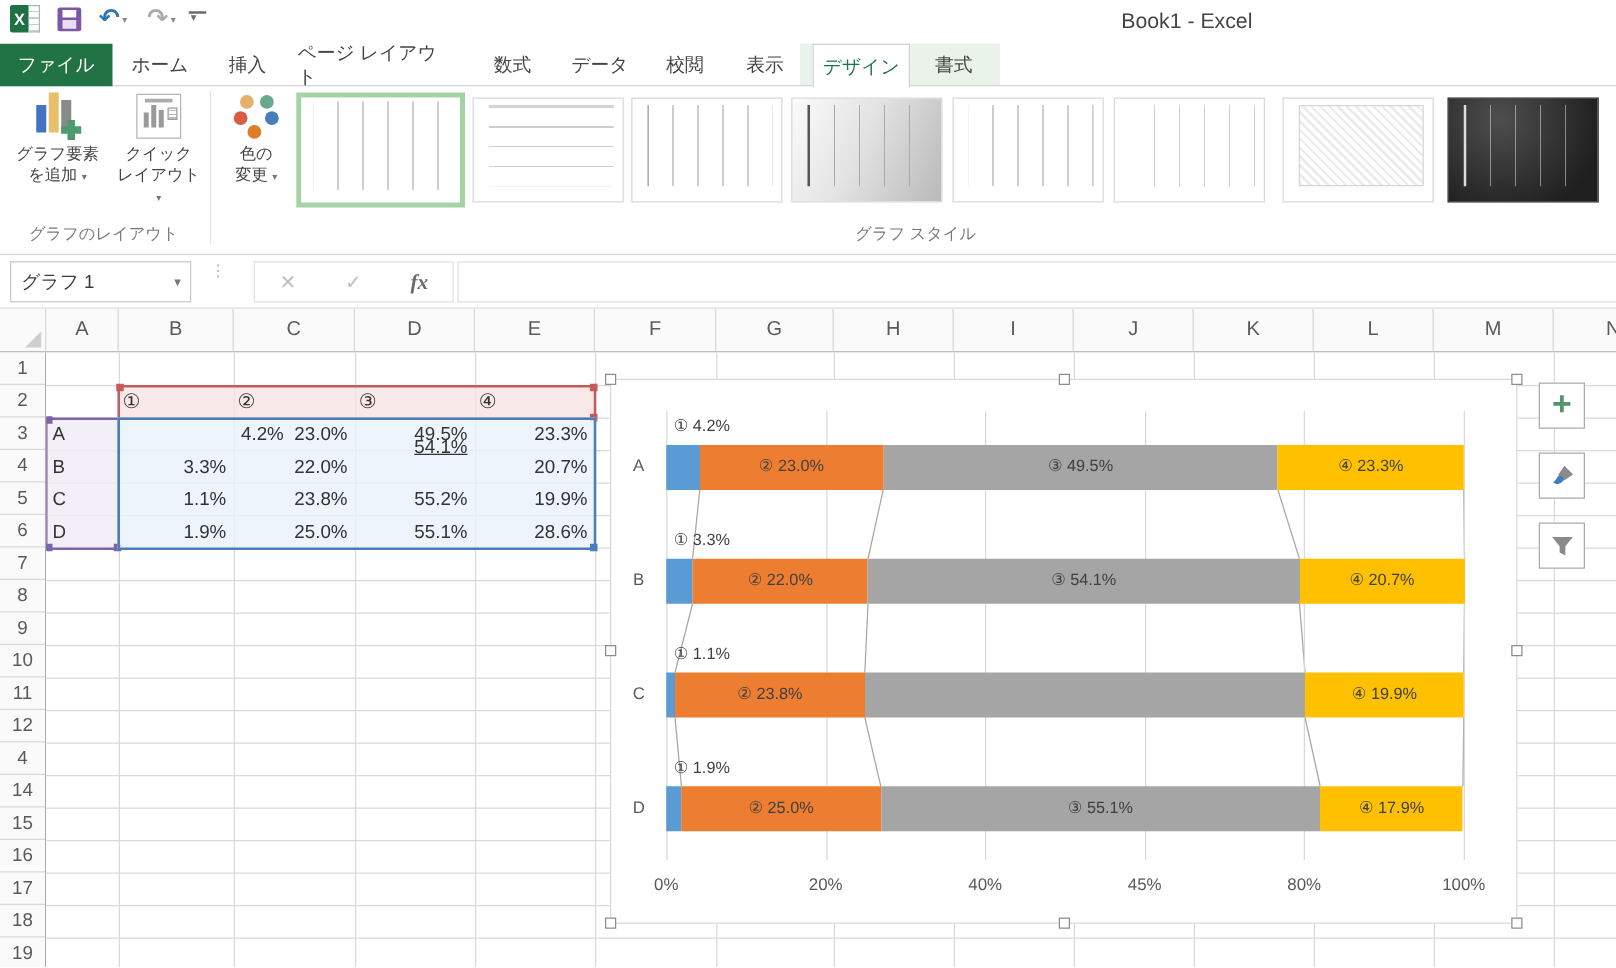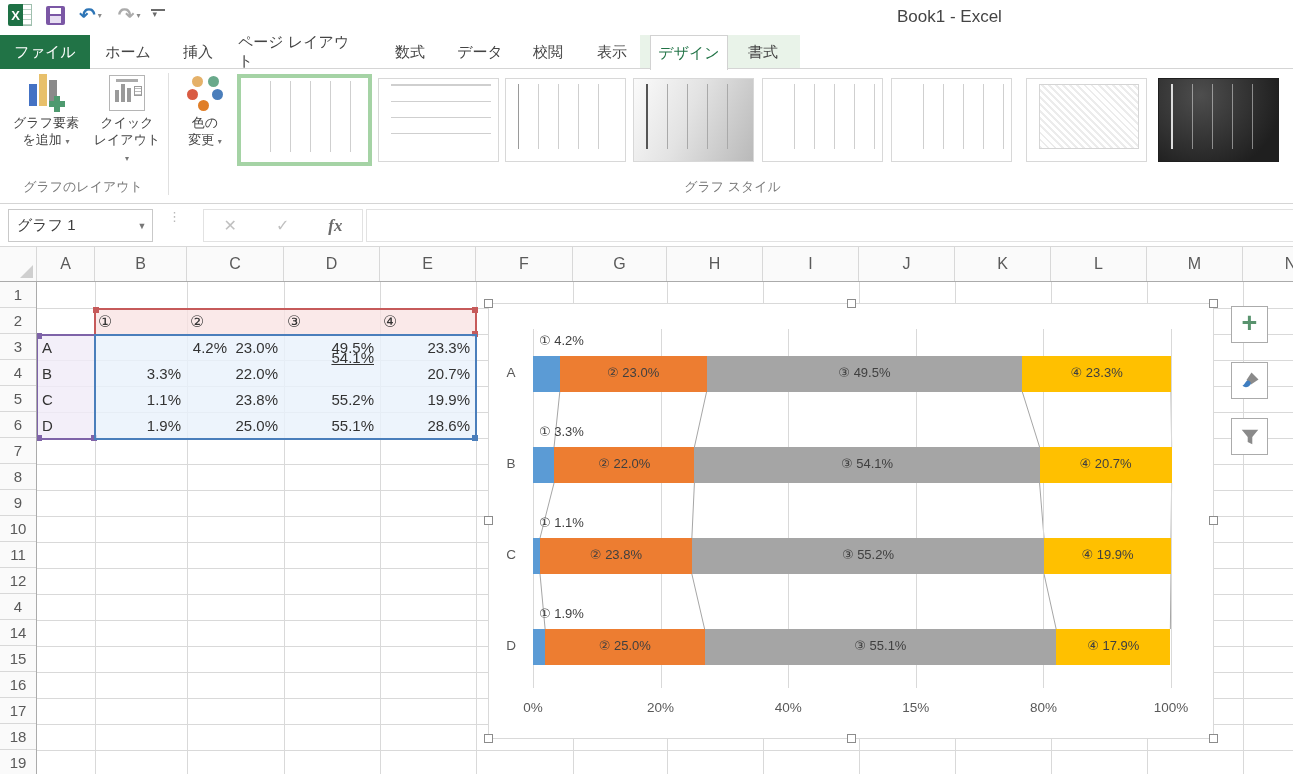--- a/index.html
+++ b/index.html
@@ -362,21 +362,21 @@
       <div class="handle" style="left:-5px; bottom:-5px;"></div>
       <div class="handle" style="left:358px; bottom:-5px;"></div>
       <div class="handle" style="right:-5px; bottom:-5px;"></div>
     <div class="ch-grid" style="left: 44px; top: 25px; height: 359px;"></div>
         <div class="ch-tick" style="left: 14px; top: 396px;">0%</div>
         <div class="ch-grid" style="left: 171.6px; top: 25px; height: 359px;"></div>
         <div class="ch-tick" style="left: 141.6px; top: 396px;">20%</div>
         <div class="ch-grid" style="left: 299.2px; top: 25px; height: 359px;"></div>
         <div class="ch-tick" style="left: 269.2px; top: 396px;">40%</div>
         <div class="ch-grid" style="left: 426.8px; top: 25px; height: 359px;"></div>
-        <div class="ch-tick" style="left: 396.8px; top: 396px;">15%</div>
+        <div class="ch-tick" style="left: 396.8px; top: 396px;">45%</div>
         <div class="ch-grid" style="left: 554.4px; top: 25px; height: 359px;"></div>
         <div class="ch-tick" style="left: 524.4px; top: 396px;">80%</div>
         <div class="ch-grid" style="left: 682px; top: 25px; height: 359px;"></div>
         <div class="ch-tick" style="left: 652px; top: 396px;">100%</div>
         <div class="ch-cat" style="left: 9px; top: 61px;">A</div>
         <div class="ch-seg" style="left: 44px; top: 52px; width: 26.796px; height: 36px; background: rgb(91, 155, 213);"></div>
         <div class="ch-outlabel" style="left: 50px; top: 29px;">① 4.2%</div>
         <div class="ch-seg" style="left: 70.796px; top: 52px; width: 146.74px; height: 36px; background: rgb(237, 125, 49);"></div>
         <div class="ch-seglabel" style="left: 70.796px; width: 146.74px; top: 61px;">② 23.0%</div>
         <div class="ch-seg" style="left: 217.536px; top: 52px; width: 315.81px; height: 36px; background: rgb(165, 165, 165);"></div>
@@ -391,21 +391,20 @@
         <div class="ch-seg" style="left: 205.414px; top: 143px; width: 345.158px; height: 36px; background: rgb(165, 165, 165);"></div>
         <div class="ch-seglabel" style="left: 205.414px; width: 345.158px; top: 152px;">③ 54.1%</div>
         <div class="ch-seg" style="left: 550.572px; top: 143px; width: 132.066px; height: 36px; background: rgb(255, 192, 0);"></div>
         <div class="ch-seglabel" style="left: 550.572px; width: 132.066px; top: 152px;">④ 20.7%</div>
         <div class="ch-cat" style="left: 9px; top: 243px;">C</div>
         <div class="ch-seg" style="left: 44px; top: 234px; width: 7.018px; height: 36px; background: rgb(91, 155, 213);"></div>
         <div class="ch-outlabel" style="left: 50px; top: 211px;">① 1.1%</div>
         <div class="ch-seg" style="left: 51.018px; top: 234px; width: 151.844px; height: 36px; background: rgb(237, 125, 49);"></div>
         <div class="ch-seglabel" style="left: 51.018px; width: 151.844px; top: 243px;">② 23.8%</div>
         <div class="ch-seg" style="left: 202.862px; top: 234px; width: 352.176px; height: 36px; background: rgb(165, 165, 165);"></div>
-        <div class="ch-seglabel" style="left: 202.862px; width: 352.176px; top: 243px;">③ 55.2%</div>
         <div class="ch-seg" style="left: 555.038px; top: 234px; width: 126.962px; height: 36px; background: rgb(255, 192, 0);"></div>
         <div class="ch-seglabel" style="left: 555.038px; width: 126.962px; top: 243px;">④ 19.9%</div>
         <div class="ch-cat" style="left: 9px; top: 334px;">D</div>
         <div class="ch-seg" style="left: 44px; top: 325px; width: 12.122px; height: 36px; background: rgb(91, 155, 213);"></div>
         <div class="ch-outlabel" style="left: 50px; top: 302px;">① 1.9%</div>
         <div class="ch-seg" style="left: 56.122px; top: 325px; width: 159.5px; height: 36px; background: rgb(237, 125, 49);"></div>
         <div class="ch-seglabel" style="left: 56.122px; width: 159.5px; top: 334px;">② 25.0%</div>
         <div class="ch-seg" style="left: 215.622px; top: 325px; width: 351.538px; height: 36px; background: rgb(165, 165, 165);"></div>
         <div class="ch-seglabel" style="left: 215.622px; width: 351.538px; top: 334px;">③ 55.1%</div>
         <div class="ch-seg" style="left: 567.16px; top: 325px; width: 114.202px; height: 36px; background: rgb(255, 192, 0);"></div>

